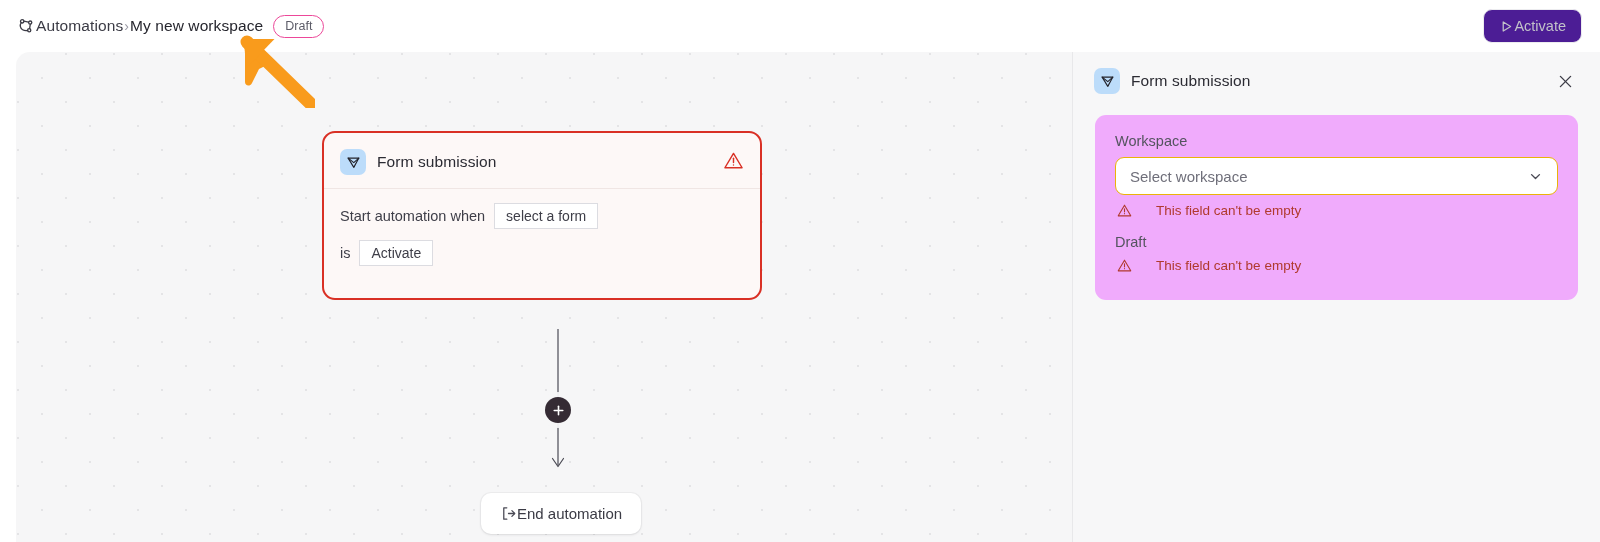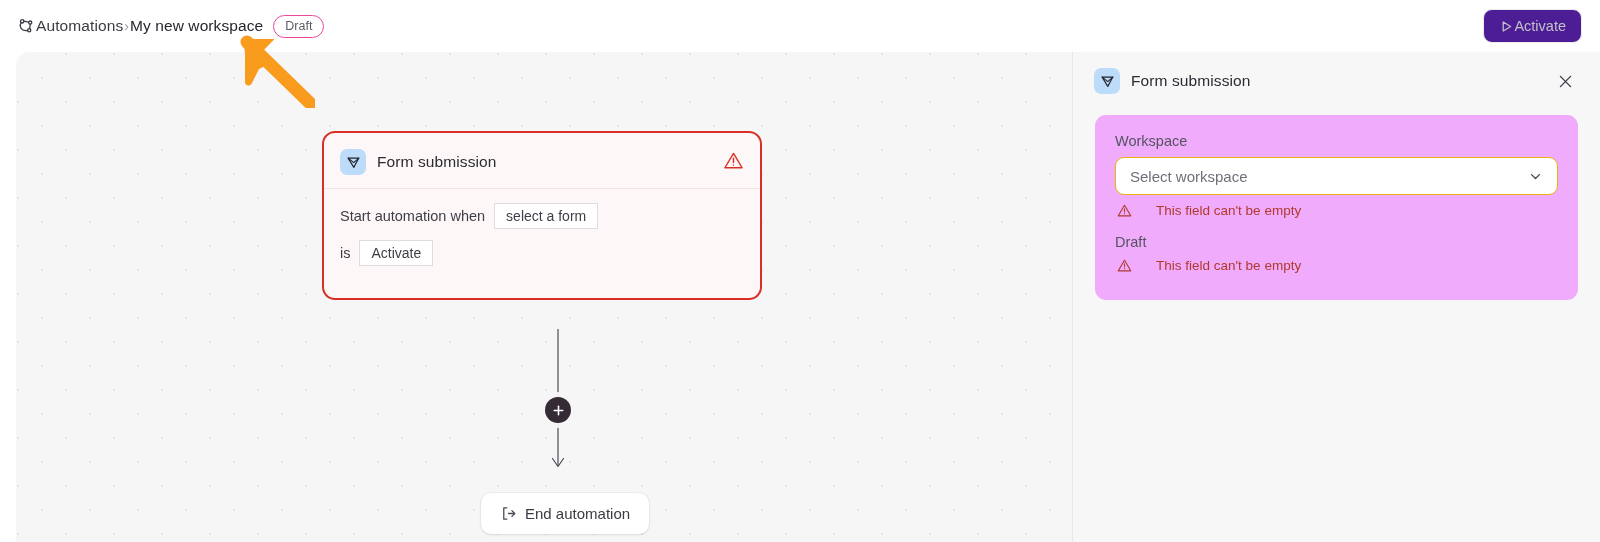--- a/index.html
+++ b/index.html
@@ -100,21 +100,21 @@
     background: #352b34; color: #fff;
     display: flex; align-items: center; justify-content: center;
     box-shadow: 0 0 0 5px rgba(246,246,247,.95);
     cursor: pointer;
   }
   .plus-btn svg { display: block; }
 
   
   .node-end {
     position: absolute; left: 465px; top: 441px;
-    display: inline-flex; align-items: center; gap: 8px;
+    display: inline-flex; align-items: center; gap: 0;
     height: 41px; padding: 0 19px;
     background: #ffffff; border-radius: 10px;
     box-shadow: 0 1px 3px rgba(20,20,30,.09), 0 0 0 1px rgba(20,20,30,.035);
     font-size: 15px; color: #3b3b45;
     cursor: pointer;
   }
   .node-end svg { display: block; flex: none; }
 
   
   .pointer { position: absolute; left: 225px; top: 34px; width: 90px; height: 74px; pointer-events: none; }

